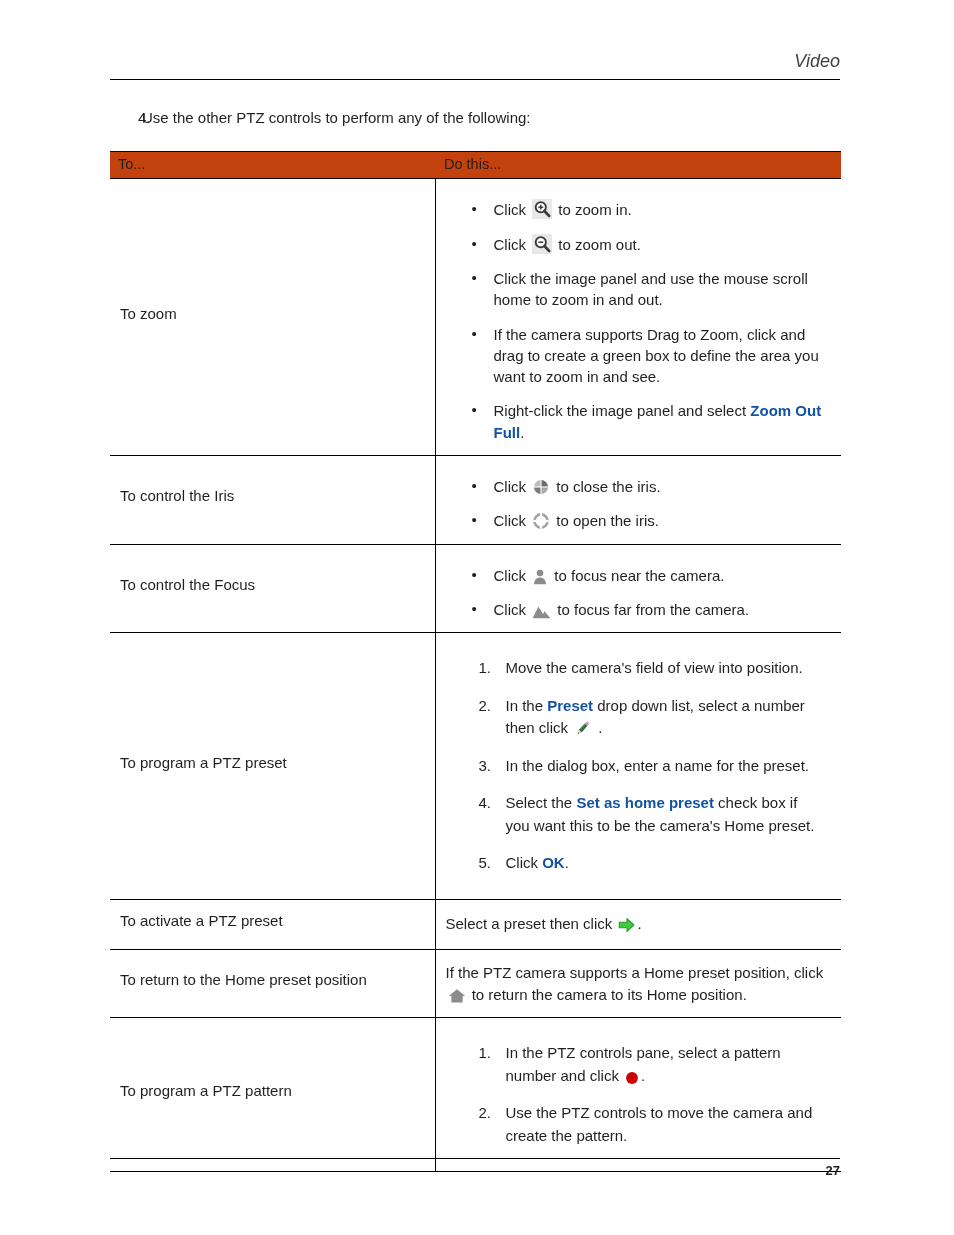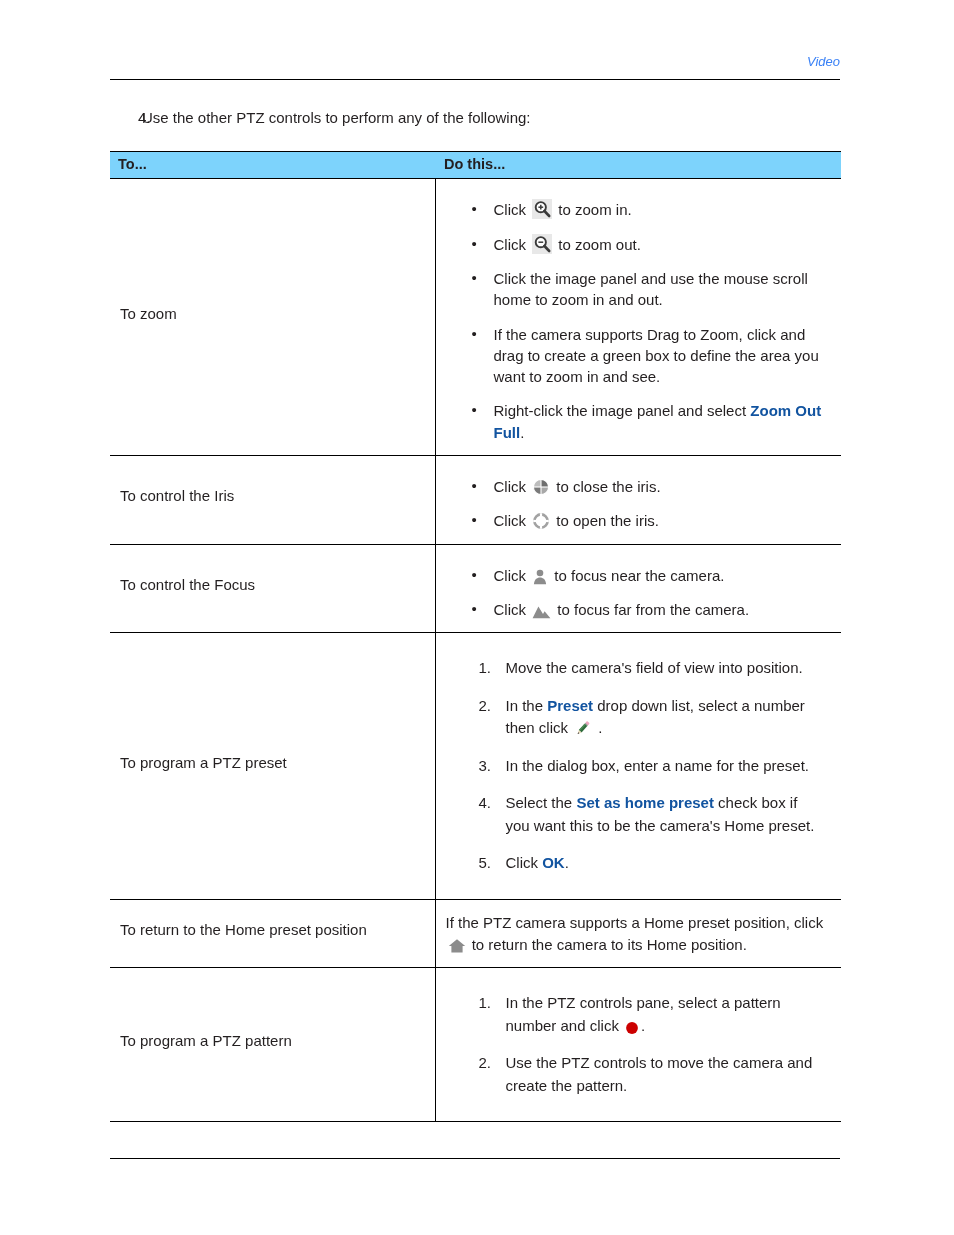--- a/index.html
+++ b/index.html
@@ -25,22 +25,22 @@
   
   .header {
     position: absolute;
     left: 110px;
     top: 52px;
     width: 730px;
     text-align: right;
   }
   .header-title {
     font-style: italic;
-    font-size: 13px;
-    color: #3b82f6;
+    font-size: 18px;
+    color: #404040;
     line-height: 1;
   }
   .header-rule {
     position: absolute;
     left: 110px;
     top: 79px;
     width: 730px;
     height: 0;
     border-top: 1.6px solid #000;
   }
@@ -73,24 +73,24 @@
     width: 731px;
     border-collapse: collapse;
     table-layout: fixed;
     font-size: 15px;
     color: #231f20;
   }
   .tbl col.c1 { width: 325px; }
   .tbl col.c2 { width: 406px; }
 
   .tbl thead th {
-    background: #7dd3fc;
+    background: #c2410c;
     border-top: 1.6px solid #000;
     border-bottom: 1.6px solid #000;
-    font-weight: bold;
+    font-weight: normal;
     font-size: 14.5px;
     text-align: left;
     padding: 4px 0 5px 8px;
     line-height: 1.2;
     margin-top: 19px;
   }
   .tbl thead th.h2 { padding-left: 9px; }
 
   .tbl tbody td {
     border-bottom: 1.1px solid #000;
@@ -294,20 +294,30 @@
                       <path d="M8.3 15.4 L9.9 15.4 L9.1 17.1 Z" fill="#2b2b2b"></path>
                     </g>
                   </svg></span><span> .</span></li>
               <li><span>In the dialog box, enter a name for the preset.</span></li>
               <li><span>Select the </span><span class="blue">Set as home preset</span><span> check box if you want this to be the camera's Home preset.</span></li>
               <li><span>Click </span><span class="blue">OK</span><span>.</span></li>
             </ol>
           </td>
         </tr>
         <tr>
+          <td class="c-left"><span>To activate a PTZ preset</span></td>
+          <td class="c-right">
+            <div class="plain-cell">
+              <p><span>Select a preset then click </span><span class="ic ic-gapL ic-gapR"><svg width="17" height="16" viewBox="0 0 17 16">
+                    <path d="M1.3 5.3 L9.0 5.3 L9.0 1.6 L15.8 8.0 L9.0 14.4 L9.0 10.7 L1.3 10.7 Z" fill="#3ecb3e" stroke="#2a9a2a" stroke-width="1.1" stroke-linejoin="round"></path>
+                  </svg></span><span>.</span></p>
+            </div>
+          </td>
+        </tr>
+        <tr>
           <td class="c-left"><span>To return to the Home preset position</span></td>
           <td class="c-right">
             <div class="plain-cell">
               <p><span>If the PTZ camera supports a Home preset position, click </span><span class="ic ic-gapL ic-gapR"><svg width="18" height="16" viewBox="0 0 18 16">
                     <path d="M9 1.2 L17.2 8.0 L14.6 8.0 L14.6 14.6 L3.4 14.6 L3.4 8.0 L0.8 8.0 Z" fill="#8c8c8c"></path>
                   </svg></span><span>  to return the camera to its Home position.</span></p>
             </div>
           </td>
         </tr>
         <tr>
@@ -318,14 +328,17 @@
                     <circle cx="7" cy="7" r="5.9" fill="#cc0000"></circle>
                   </svg></span><span>.</span></li>
               <li><span>Use the PTZ controls to move the camera and create the pattern.</span></li>
             </ol>
           </td>
         </tr>
       </tbody>
   </table>
 
   <div class="footer-rule"></div>
+  <div class="footer">
+    <span>27</span>
+  </div>
 
 </div>
 
 </body></html>

